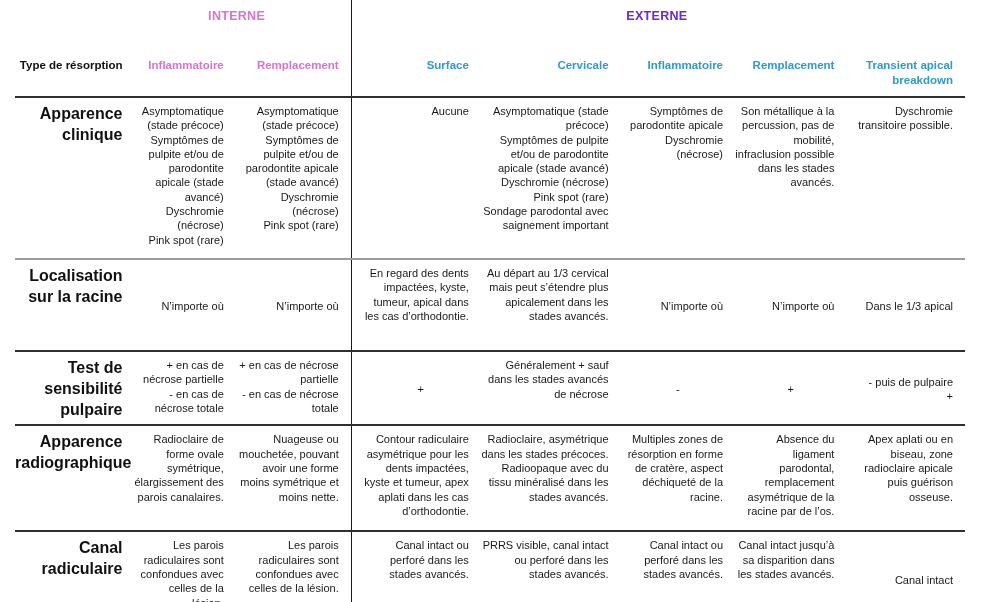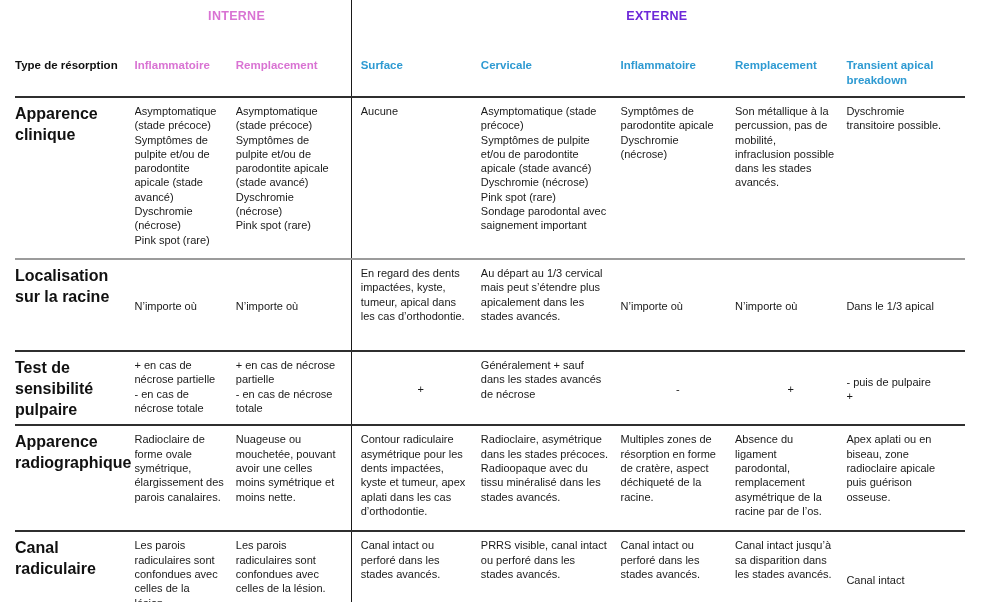--- a/index.html
+++ b/index.html
@@ -1,19 +1,19 @@
 <!DOCTYPE html>
 <html><head>
 <meta charset="utf-8">
 <style>
   html,body{margin:0;padding:0;background:#ffffff;width:1000px;height:602px;overflow:hidden;}
   body{font-family:"Liberation Sans", sans-serif;color:#1a1a1a;}
   .resorption-table{border-collapse:collapse;table-layout:fixed;width:950px;margin-left:15px;}
   .resorption-table td,.resorption-table th{
-    vertical-align:top;text-align:left;font-size:11px;line-height:1.3;
+    vertical-align:top;text-align:right;font-size:11px;line-height:1.3;
     padding:6px 12px 4px 0;white-space:pre-line;overflow:hidden;
   }
   
   col.c0{width:118px}col.c1{width:100px}col.c2{width:114px}col.c3{width:128px}
   col.c4{width:138px}col.c5{width:113px}col.c6{width:110px}col.c7{width:117px}
   
   tr.group-row td{height:40px;padding-top:8px;font-weight:bold;font-size:12.5px;text-align:center;letter-spacing:.3px;margin-top:28px;}
   td.grp-interne{color:#d973d3;}
   td.grp-externe{color:#6d28d9;}
   
@@ -113,21 +113,21 @@
     <td>Généralement + sauf dans les stades avancés de nécrose</td>
     <td class="vm ct">-</td>
     <td class="vm ct">+</td>
     <td class="vm">- puis de pulpaire
 +</td>
   </tr>
 
   <tr class="r4">
     <td class="rowlabel">Apparence radiographique</td>
     <td>Radioclaire de forme ovale symétrique, élargissement des parois canalaires.</td>
-    <td>Nuageuse ou mouchetée, pouvant avoir une celles moins symétrique et moins nette.</td>
+    <td>Nuageuse ou mouchetée, pouvant avoir une forme moins symétrique et moins nette.</td>
     <td class="vline">Contour radiculaire asymétrique pour les dents impactées, kyste et tumeur, apex aplati dans les cas d’orthodontie.</td>
     <td>Radioclaire, asymétrique dans les stades précoces. Radioopaque avec du tissu minéralisé dans les stades avancés.</td>
     <td>Multiples zones de résorption en forme de cratère, aspect déchiqueté de la racine.</td>
     <td>Absence du ligament parodontal, remplacement asymétrique de la racine par de l’os.</td>
     <td>Apex aplati ou en biseau, zone radioclaire apicale puis guérison osseuse.</td>
   </tr>
 
   <tr class="r5">
     <td class="rowlabel">Canal radiculaire</td>
     <td>Les parois radiculaires sont confondues avec celles de la lésion.</td>

